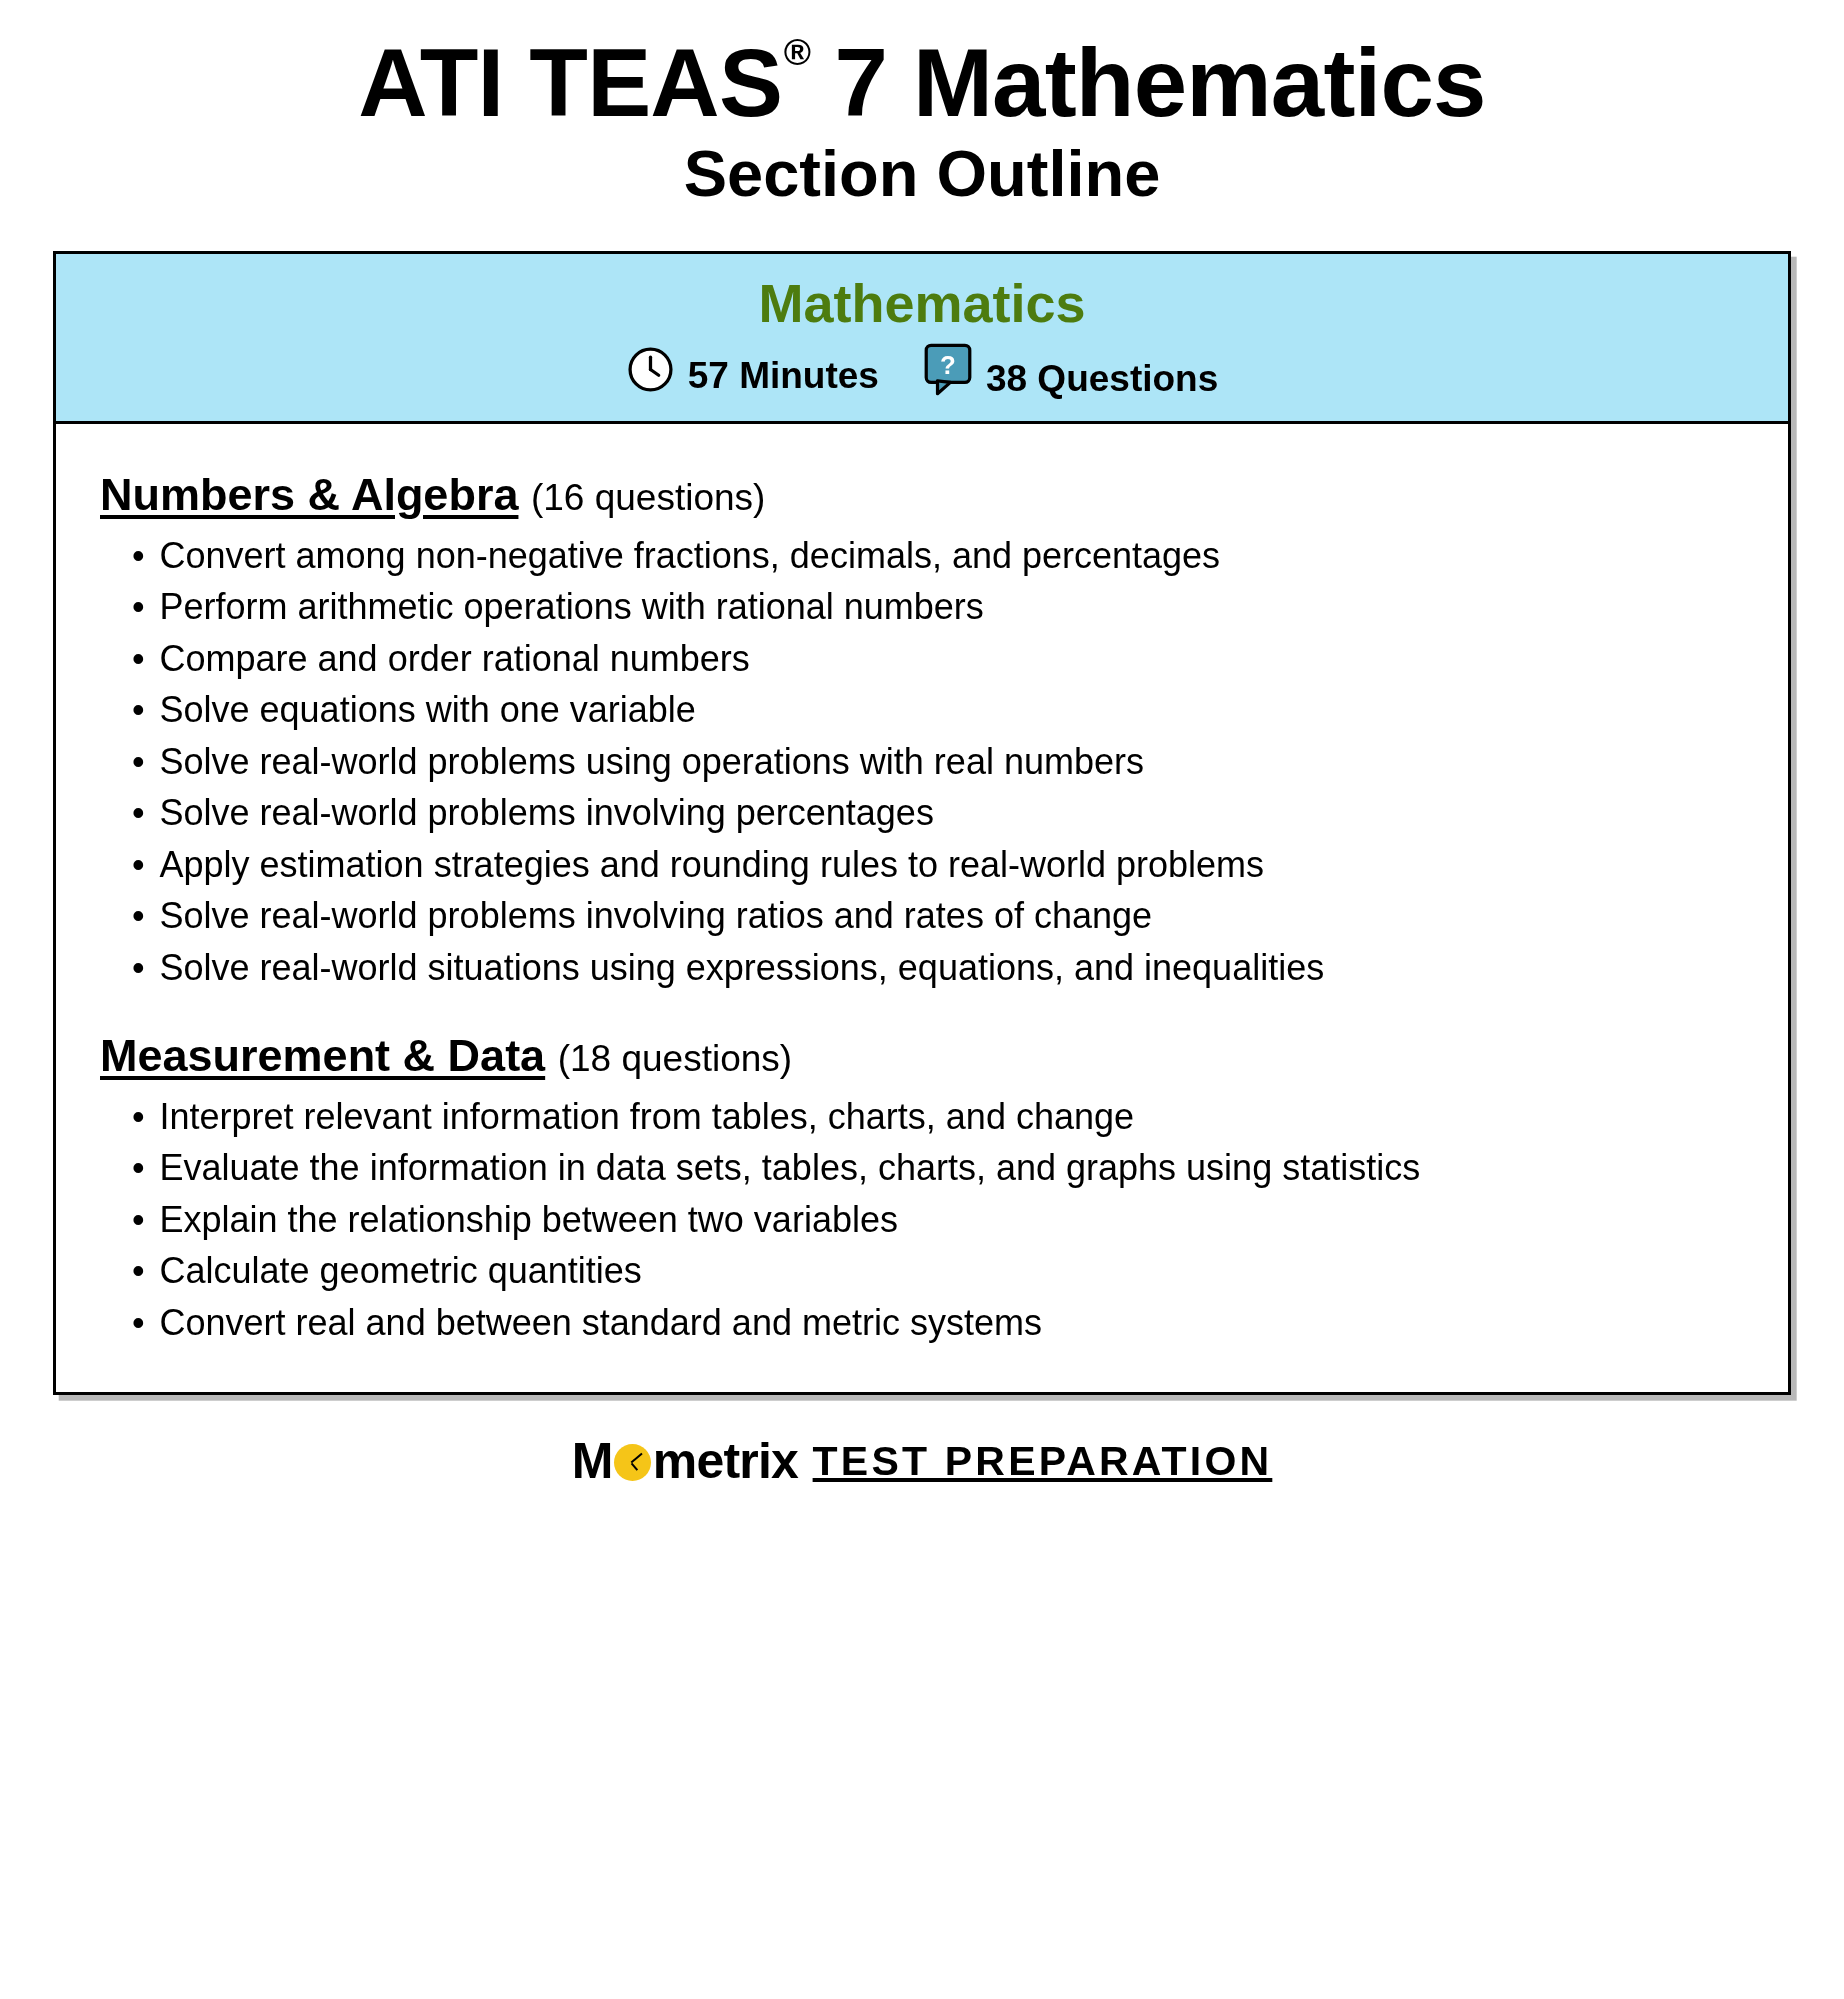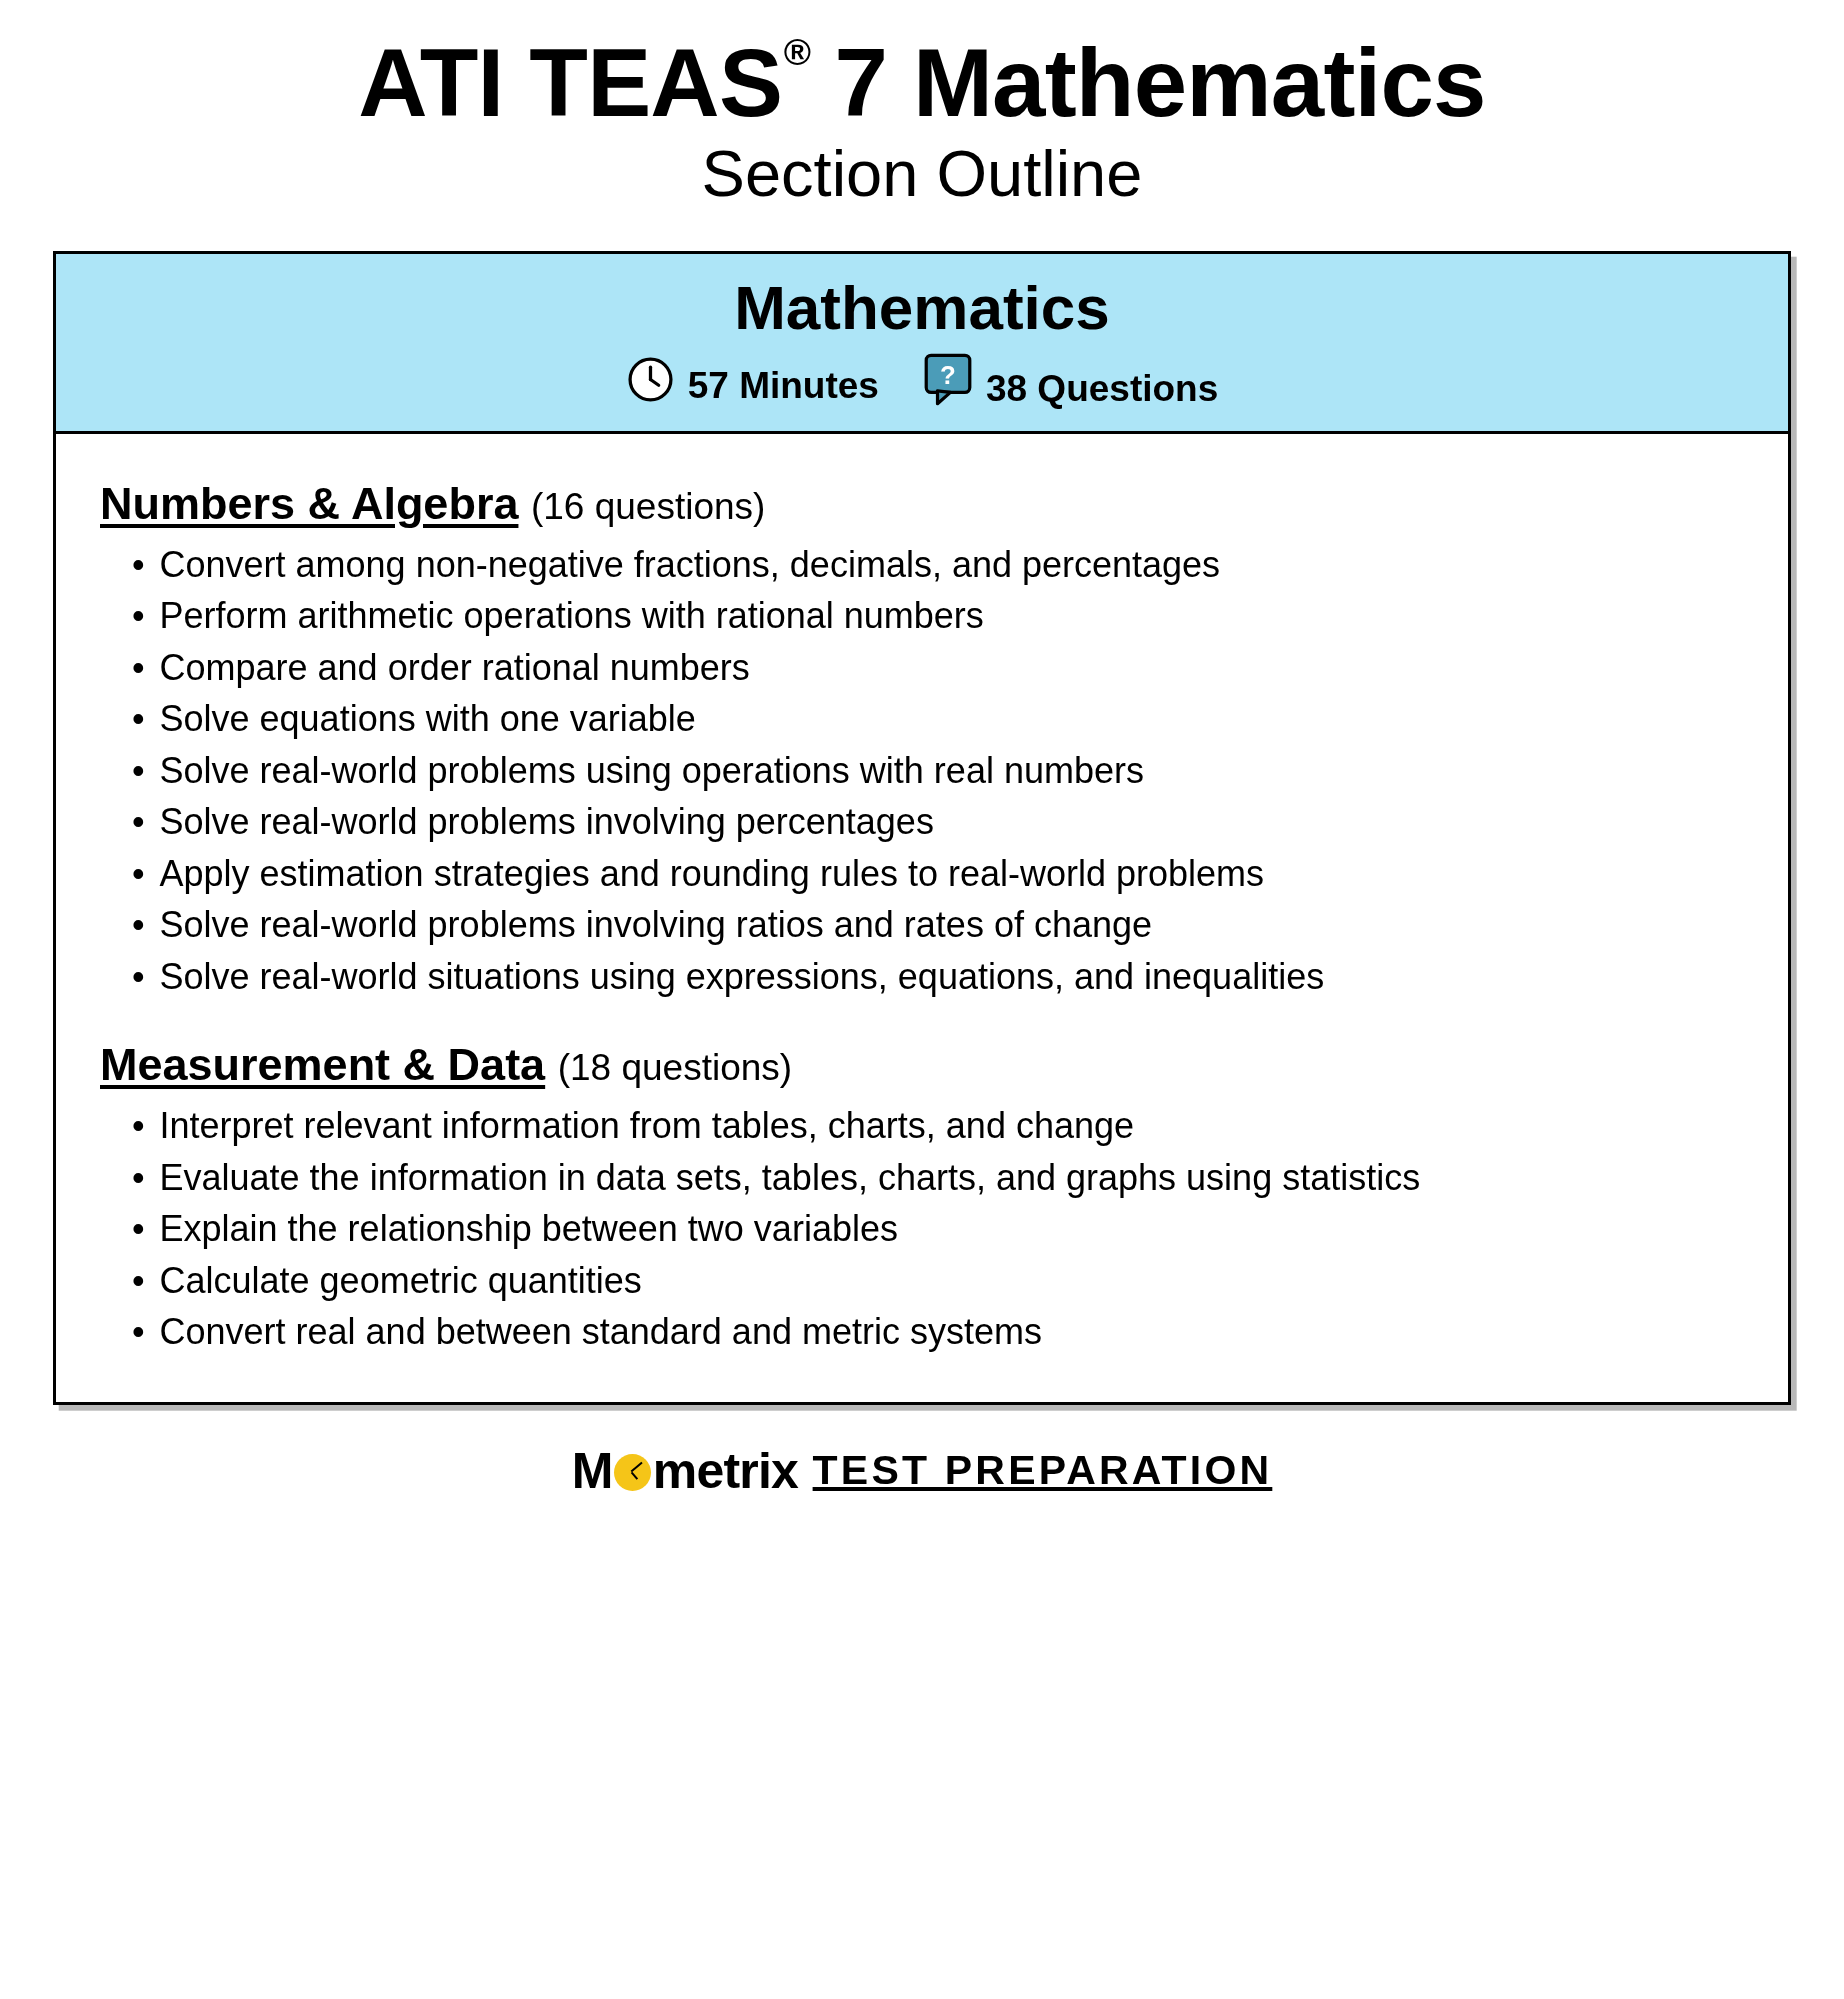--- a/index.html
+++ b/index.html
@@ -33,42 +33,42 @@
   .main-title .reg {
     font-size: 37px;
     vertical-align: super;
     font-weight: bold;
     position: relative;
     top: -18px;
     left: 1.6px;
   }
   .sub-title {
     font-size: 65px;
-    font-weight: normal;
+    font-weight: bold;
     color: #000000;
     line-height: 1.1;
     margin-top: 3.2px;
   }
   
   .card {
     margin-top: 42px;
     border: 3.2px solid #000000;
     background: #ffffff;
     box-shadow: 5.7px 5.7px 0 rgba(0,0,0,0.28);
   }
   .card-header {
     background: #ade5f7;
     border-bottom: 3.2px solid #000000;
     padding: 18px 8px 21px 8px;
     text-align: center;
   }
   .section-name {
-    font-size: 62px;
-    font-weight: bold;
-    color: #000000;
+    font-size: 54px;
+    font-weight: bold;
+    color: #4d7c0f;
     line-height: 1.15;
   }
   .meta-row {
     margin-top: 8px;
     display: flex;
     align-items: center;
     justify-content: center;
     gap: 44px;
   }
   .meta-item {

